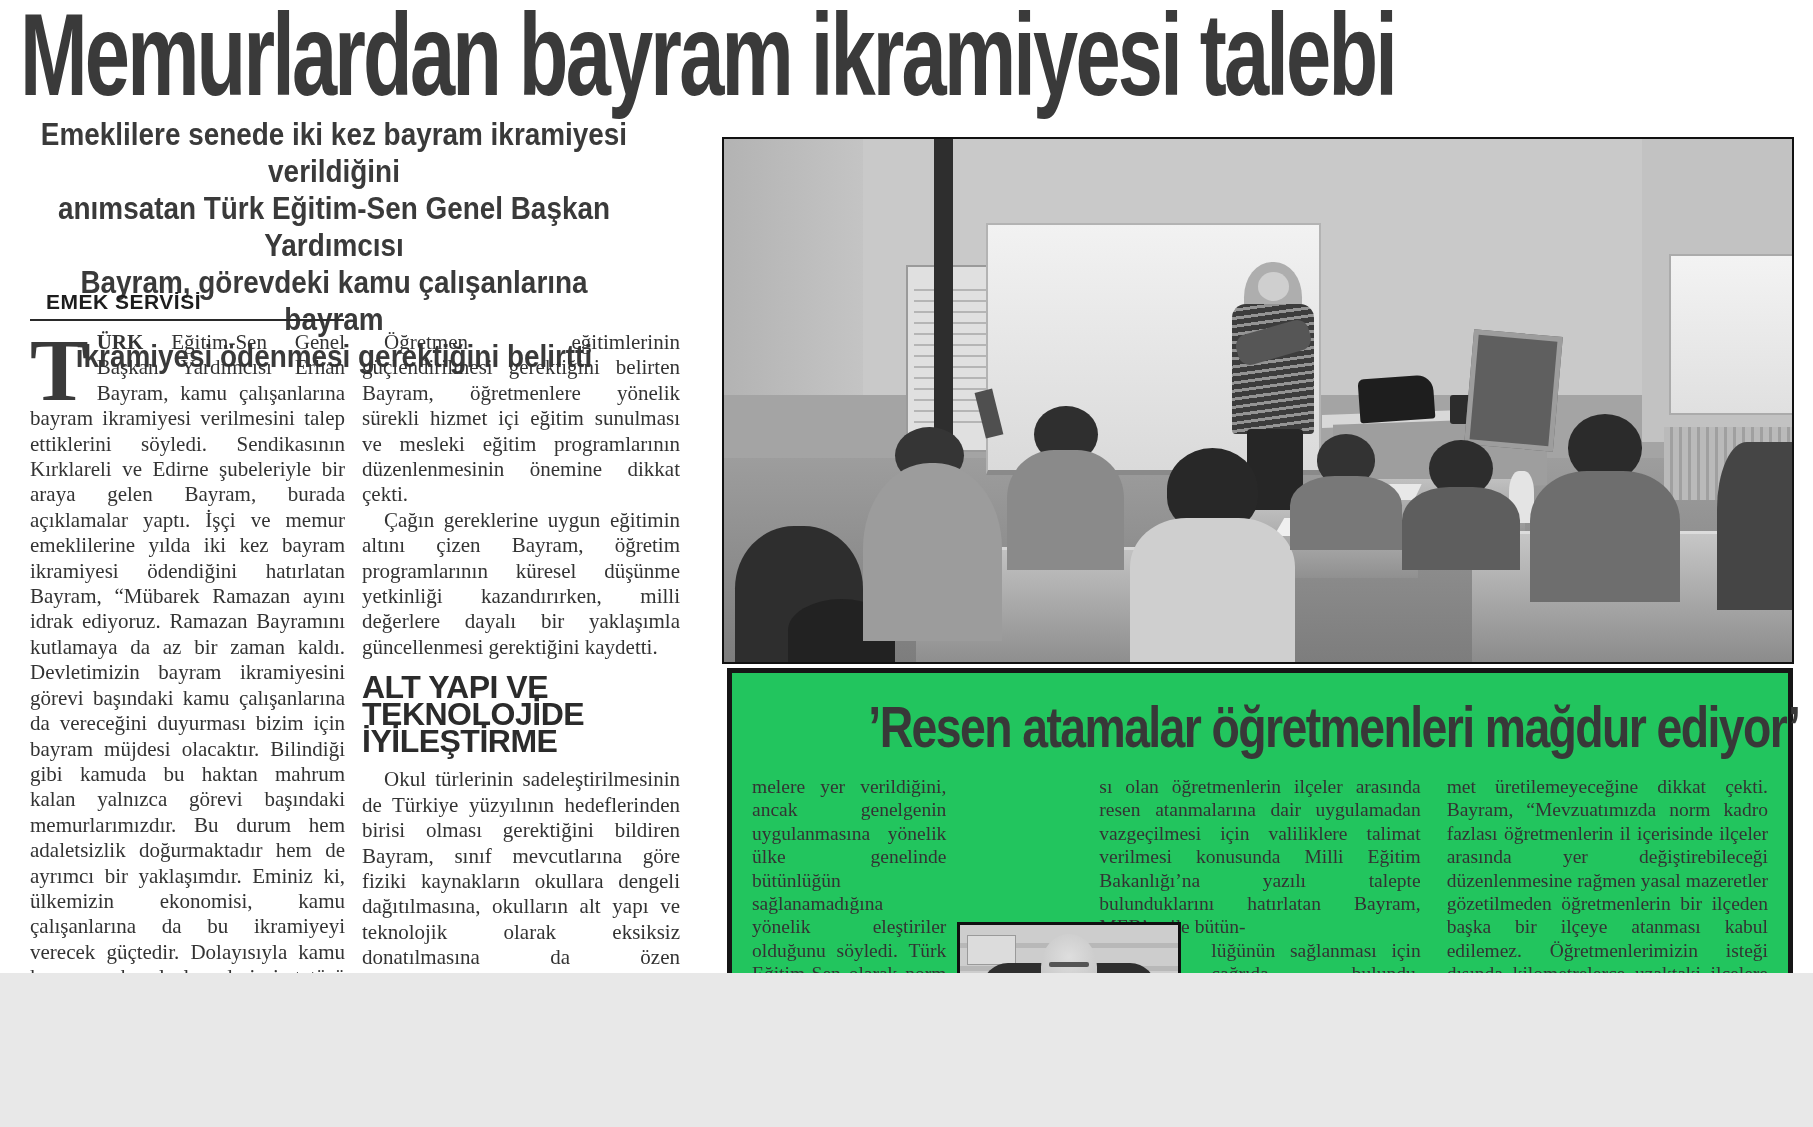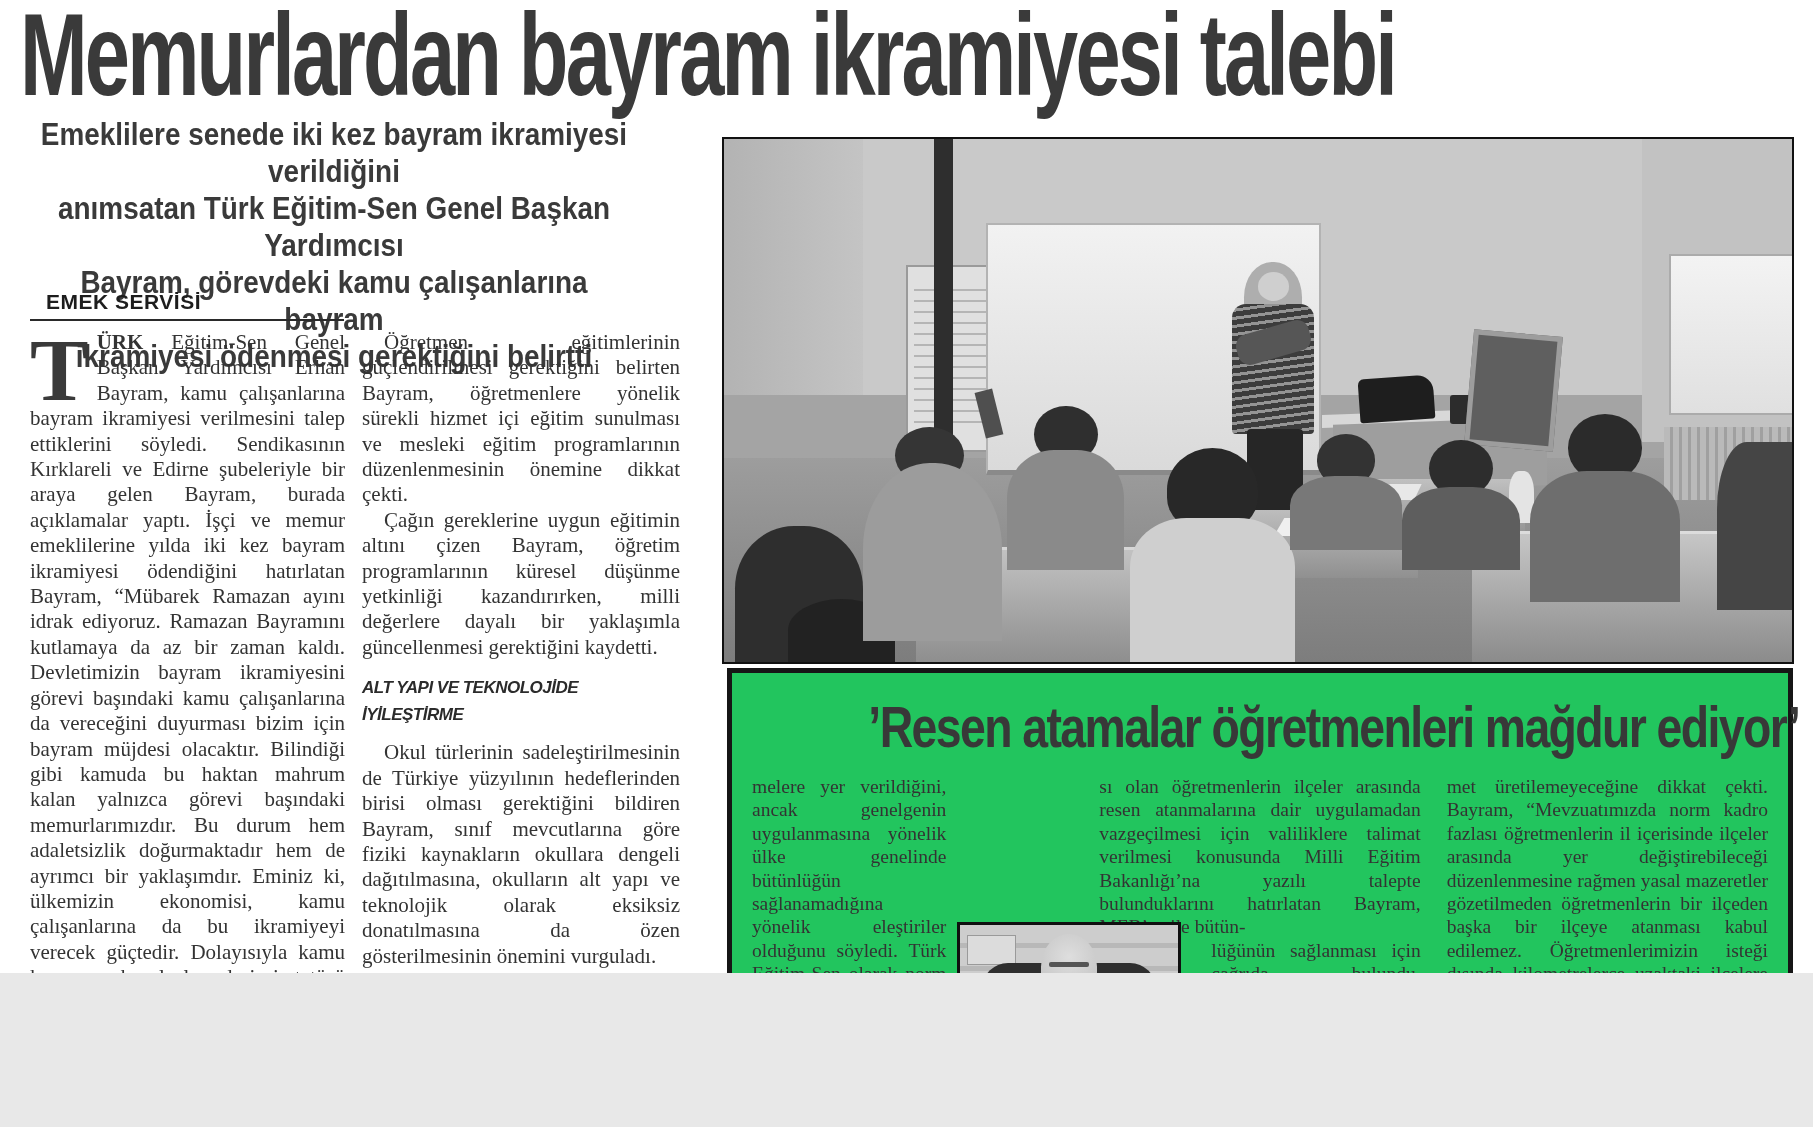--- a/index.html
+++ b/index.html
@@ -18,22 +18,22 @@
   
   .kicker{position:absolute;left:46px;top:290px;font-family:"Liberation Sans",sans-serif;
         font-weight:bold;font-size:21px;color:#1d1d1d;letter-spacing:.5px;}
   .kicker-rule{position:absolute;left:30px;top:319px;width:314px;height:2px;background:#2a2a2a;}
   
   .col{position:absolute;font-size:21px;line-height:25.4px;text-align:justify;color:#333;}
   .col p{margin:0;}
   .col p.ind{text-indent:22px;}
   .dropcap{float:left;font-family:"Liberation Serif",serif;font-weight:bold;font-size:88px;
         line-height:70px;padding:6px 8px 0 0;color:#3a3a3a;}
-  .subhead{font-family:"Liberation Sans",sans-serif;font-weight:bold;font-style:italic;
-        font-size:17px;line-height:27px;color:#2b2b2b;letter-spacing:-.5px;
+  .subhead{font-family:"Liberation Sans",sans-serif;font-weight:bold;
+        font-size:32px;line-height:27px;color:#2b2b2b;letter-spacing:-.5px;
         margin:14px 0 12px 0 !important;text-align:left;}
   .rule-bottom{position:absolute;left:30px;top:1110px;width:650px;height:3px;background:#2a2a2a;}
   
   .classroom{position:absolute;left:722px;top:137px;width:1068px;height:523px;
         border:2px solid #111;background:#c9c9c9;overflow:hidden;}
   .classroom div{position:absolute;}
   
   .box{position:absolute;left:727px;top:668px;width:1066px;height:454px;box-sizing:border-box;
         border:5px solid #161616;background:#22c55e;padding:12px 20px 0 20px;}
   .box-headline{text-align:center;margin:8px 0 16px 0;height:66px;}

